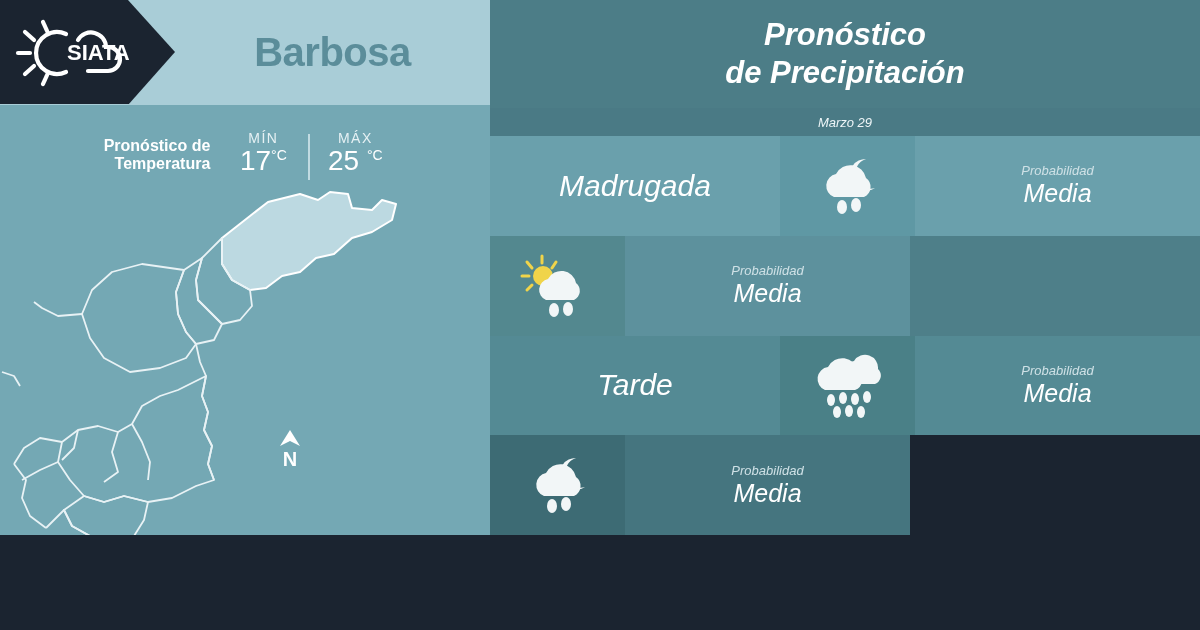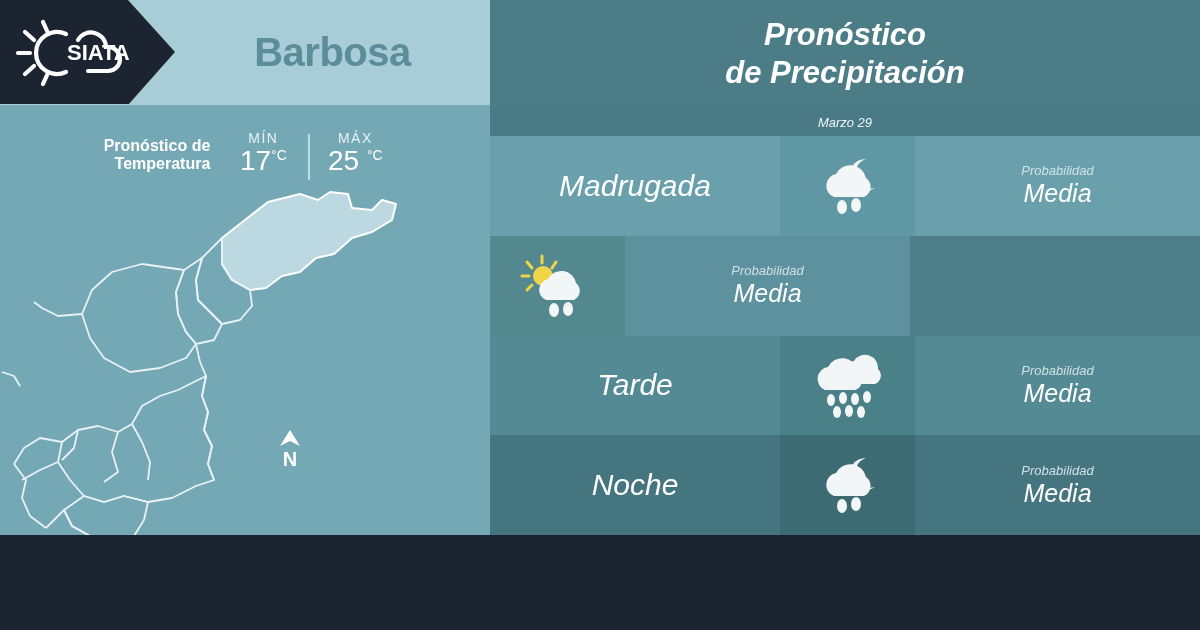--- a/index.html
+++ b/index.html
@@ -238,23 +238,20 @@
             <ellipse cx="50" cy="60" rx="4" ry="6" fill="#f2f6f7"></ellipse>
           </svg>
         </div>
         <div class="c-prob">
           <div class="prob-cap">Probabilidad</div>
           <div class="prob-val">Media</div>
         </div>
       </div>
 
       <div class="frow r3">
-        <div class="c-period">
-          <div class="period-txt">Noche</div>
-        </div>
         <div class="c-icon">
           <svg width="72" height="62" viewBox="0 0 72 62">
             <path d="M54 4 a16 16 0 1 0 9 29 a13 13 0 0 1 -9 -29 Z" fill="#f2f6f7"></path>
             <path d="M22 42 a12 12 0 0 1 2 -23 a16 16 0 0 1 30 4 a11 11 0 0 1 -2 19 Z" fill="#f2f6f7"></path>
             <ellipse cx="30" cy="52" rx="5" ry="7" fill="#f2f6f7"></ellipse>
             <ellipse cx="44" cy="50" rx="5" ry="7" fill="#f2f6f7"></ellipse>
           </svg>
         </div>
         <div class="c-prob">
           <div class="prob-cap">Probabilidad</div>

